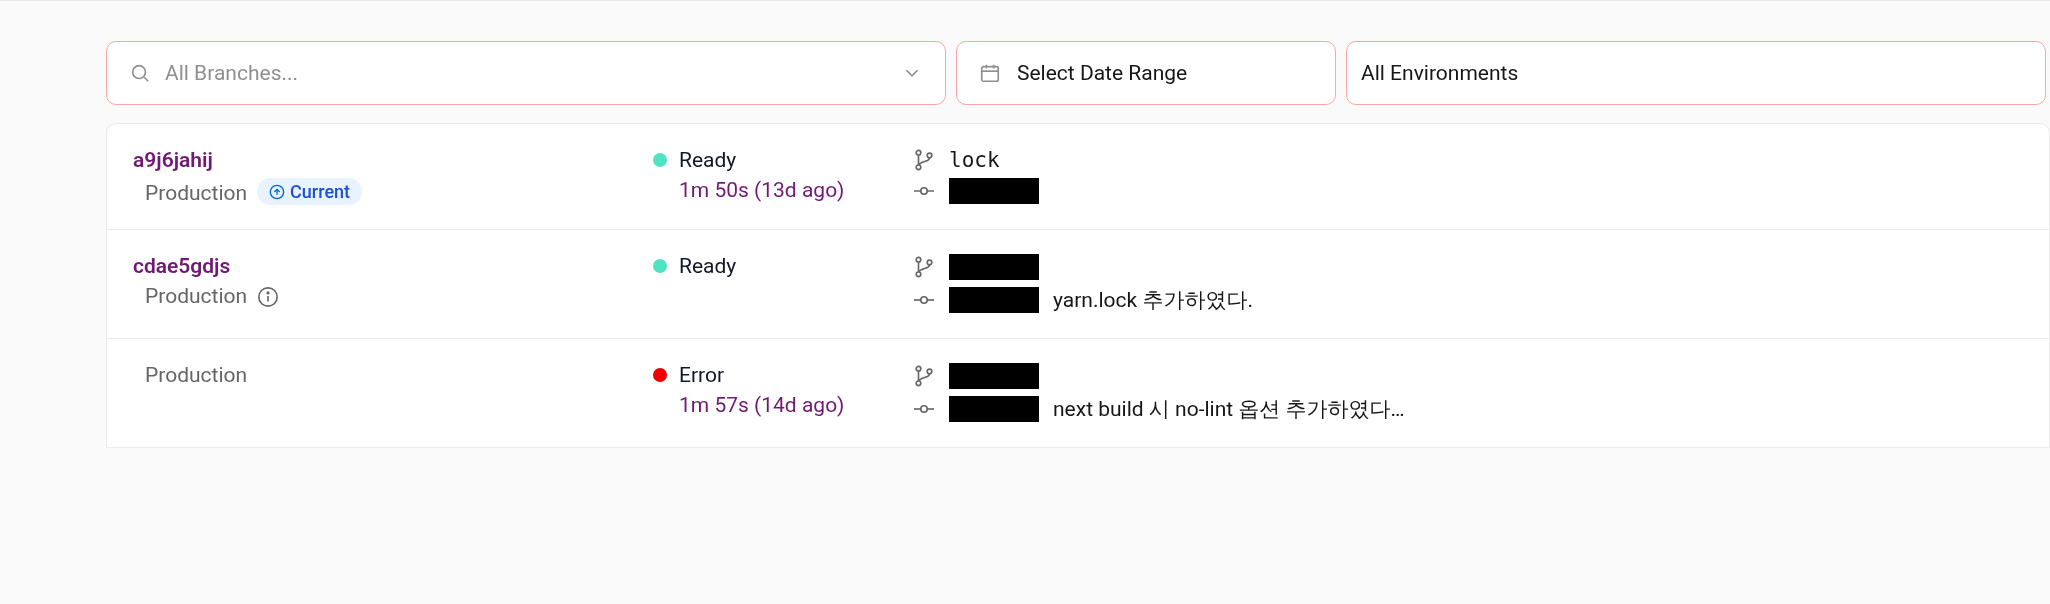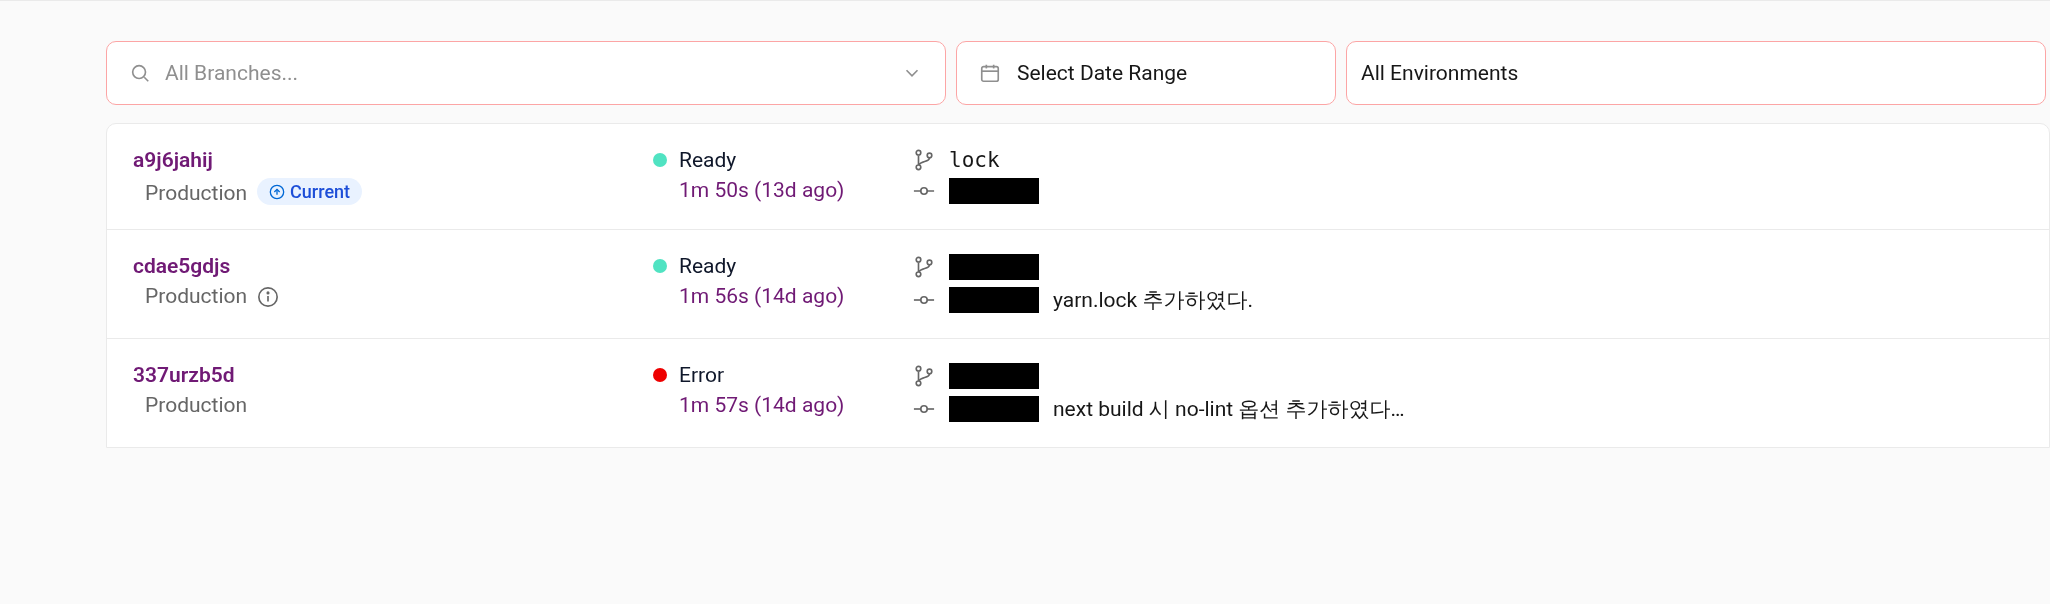--- a/index.html
+++ b/index.html
@@ -253,21 +253,20 @@
                 <circle cx="12" cy="7.5" r="0.8" fill="#666"></circle>
               </svg>
           </span>
         </div>
       </div>
       <div class="col-status">
         <div class="status-line">
           <span class="status-dot dot-ready"></span>
           <span>Ready</span>
         </div>
-        <div class="duration">1m 56s (14d ago)</div>
       </div>
       <div class="col-commit">
         <div class="commit-line">
           <svg class="git-icon" width="22" height="22" viewBox="0 0 24 24" fill="none" stroke="#666" stroke-width="1.8">
               <circle cx="6" cy="4" r="2.5"></circle>
               <circle cx="6" cy="20" r="2.5"></circle>
               <circle cx="18" cy="7" r="2.5"></circle>
               <path d="M6 7v10"></path>
               <path d="M18 9.5c0 5-9 3-12 8"></path>
             </svg>
@@ -280,21 +279,20 @@
               <line x1="15.5" y1="12" x2="23" y2="12"></line>
             </svg>
           <span class="redacted"></span>
           <span class="commit-msg">yarn.lock 추가하였다.</span>
         </div>
       </div>
     </div>
 
     <div class="row">
       <div class="col-deploy">
-        <div class="deploy-id">337urzb5d</div>
         <div class="env-line">
           <span>Production</span>
         </div>
       </div>
       <div class="col-status">
         <div class="status-line">
           <span class="status-dot dot-error"></span>
           <span>Error</span>
         </div>
         <div class="duration">1m 57s (14d ago)</div>

